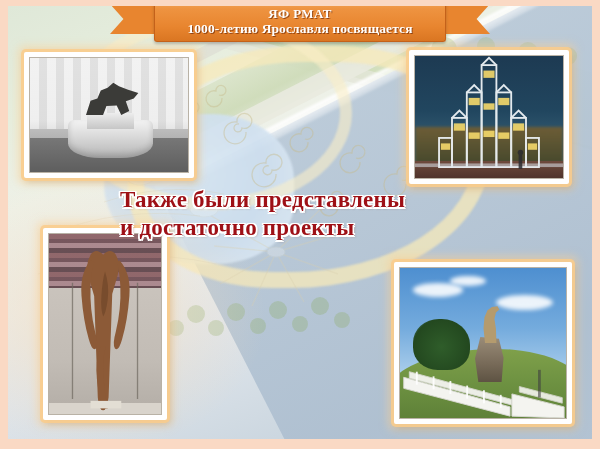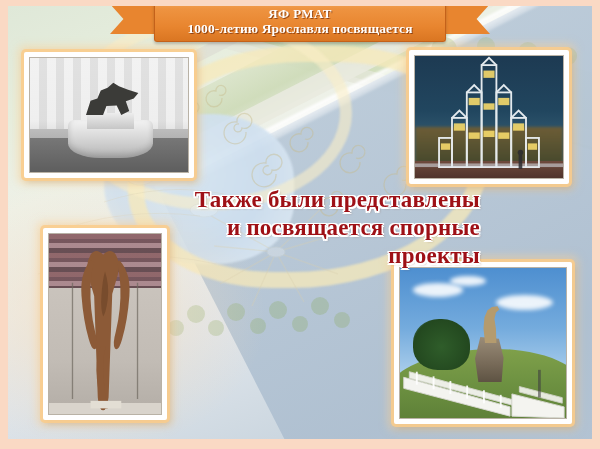--- a/index.html
+++ b/index.html
@@ -347,21 +347,21 @@
     clip-path: polygon(28% 100%, 22% 62%, 26% 34%, 38% 16%, 56% 8%,
                        78% 6%, 86% 14%, 72% 22%, 66% 38%, 72% 64%, 74% 100%);
   }
 
   
   .title {
     position: absolute;
     left: 120px; top: 186px;
     width: 360px;
     z-index: 18;
-    text-align: right;
+    text-align: left;
     font-family: "Liberation Serif", serif;
     font-weight: bold;
     font-size: 23px;
     line-height: 28px;
     color: #9e1016;
     letter-spacing: .2px;
     text-shadow:
       -1.5px -1.5px 0 #ffffff,
        1.5px -1.5px 0 #ffffff,
       -1.5px  1.5px 0 #ffffff,
@@ -575,22 +575,21 @@
         </g>
         <g fill="#3f3f3f" opacity="0.6">
           <rect x="148" y="110" width="3" height="30"></rect>
         </g>
       </svg>
     </div>
   </div>
 
   <div class="title">
     <span>Также были представлены</span>
-    <span>и посвящается спорные</span>
-    <span>проекты</span>
+    <span>и достаточно проекты</span>
   </div>
 
   <div class="frame-border frame-top"></div>
   <div class="frame-border frame-bottom"></div>
   <div class="frame-border frame-left"></div>
   <div class="frame-border frame-right"></div>
 
 </div>
 
 </body></html>

